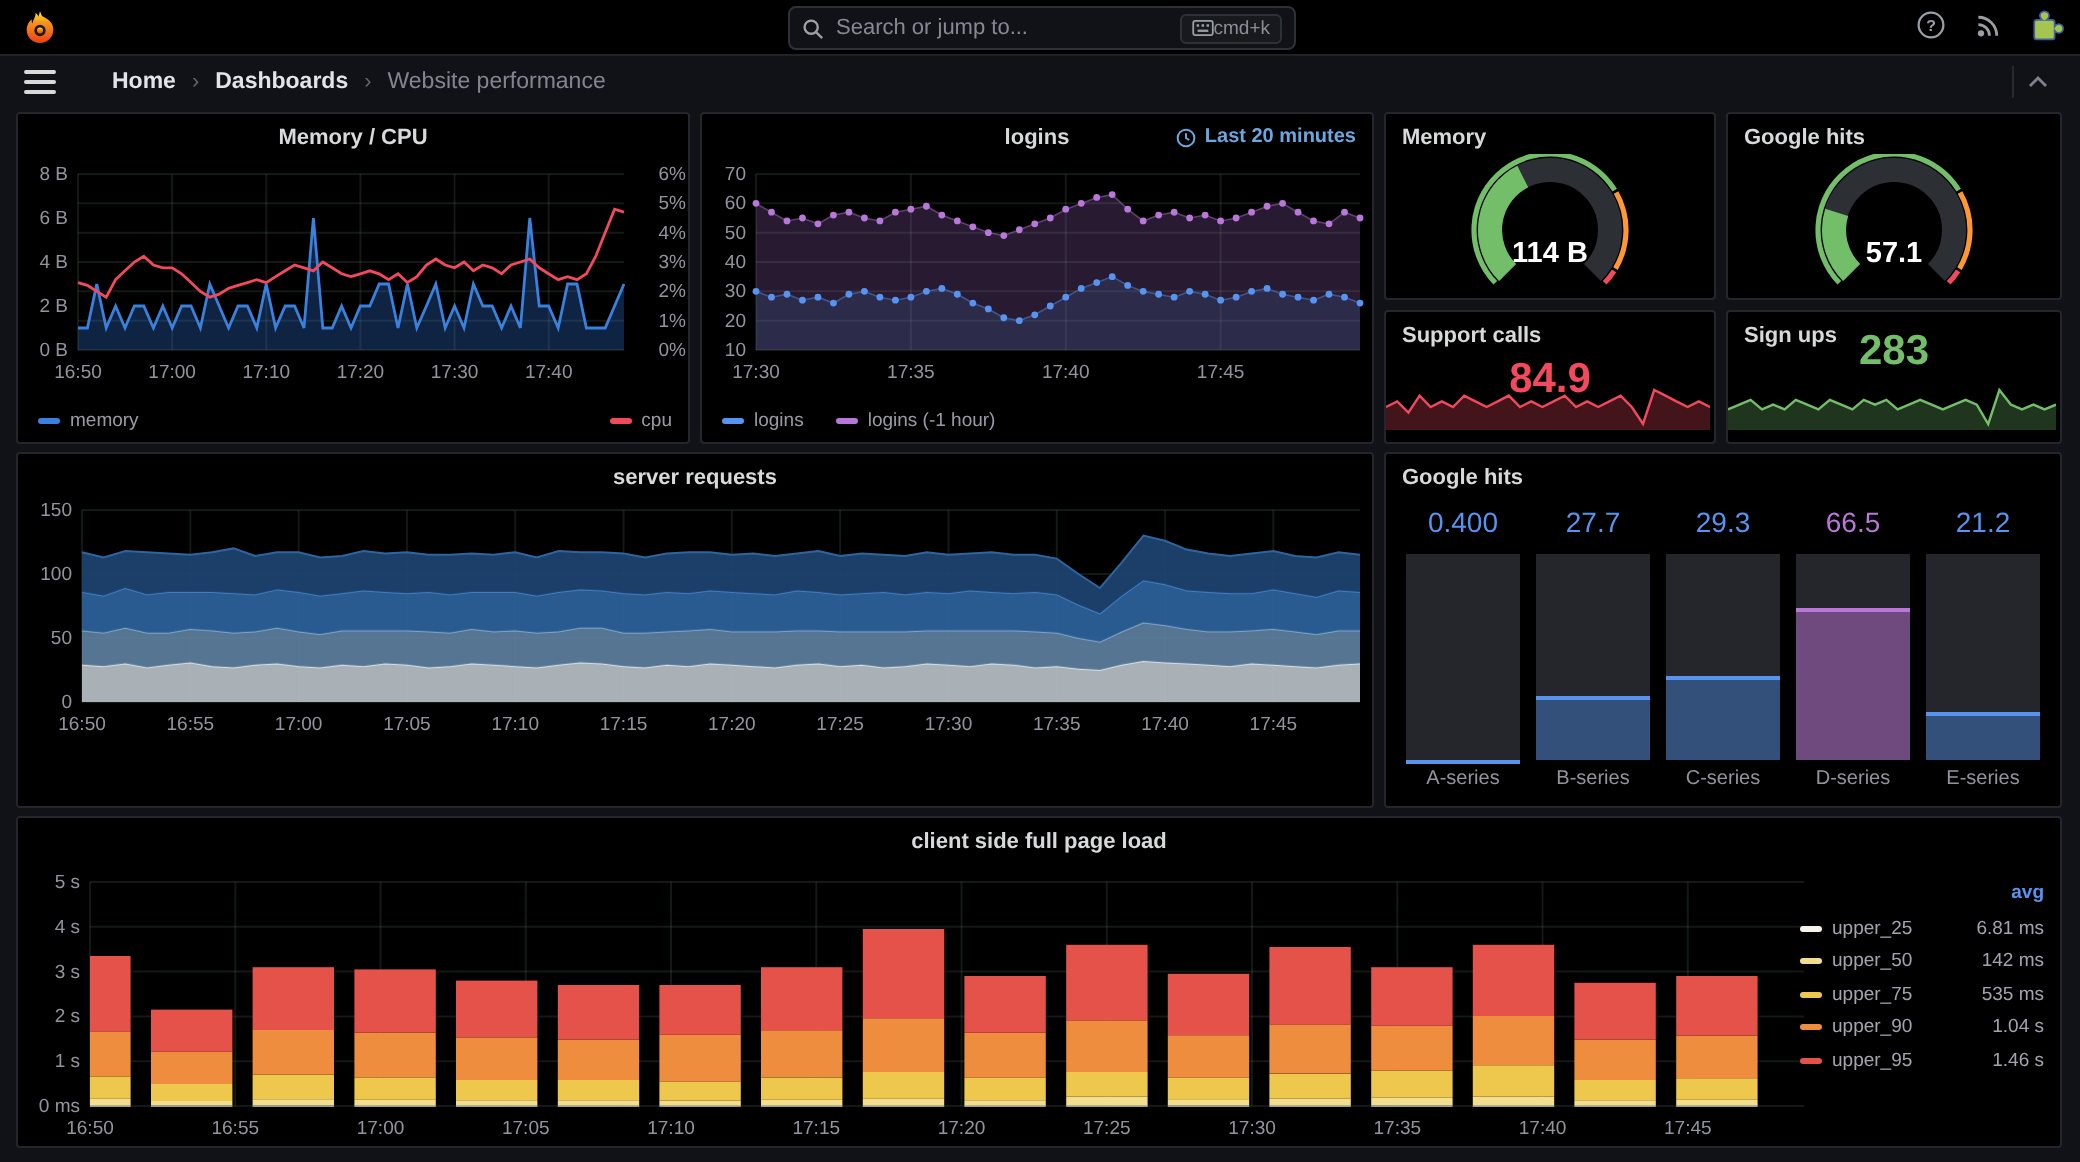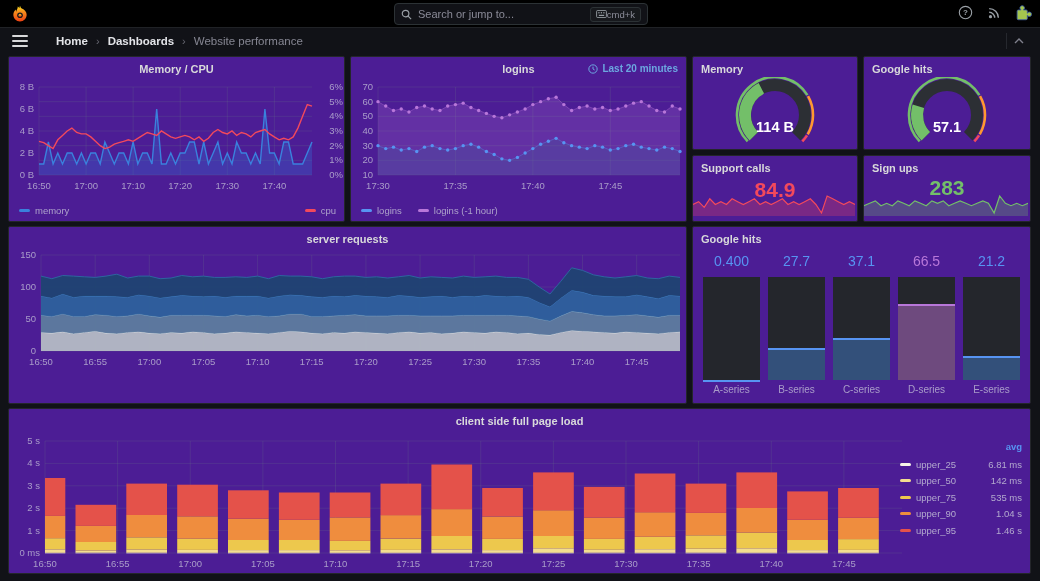--- a/index.html
+++ b/index.html
@@ -35,21 +35,21 @@
   }
   .hamburger { margin-left:12px; width:16px; height:12px; display:flex; flex-direction:column; justify-content:space-between; cursor:pointer; }
   .hamburger div { height:2px; background:#d8d9da; border-radius:1px; }
   .crumbs { display:flex; align-items:center; gap:8px; margin-left:28px; font-size:11.5px; }
   .crumb-strong { color:#e3e4e8; font-weight:700; }
   .crumb-sep { color:rgba(204,204,220,0.45); font-size:11px; }
   .crumb-current { color:rgba(204,204,220,0.62); }
   .kiosk { position:absolute; right:10px; top:5px; width:24px; height:16px; border-left:1px solid #26282e; display:flex; align-items:center; justify-content:center; color:rgba(204,204,220,0.6); }
   
   .panel {
-    position:absolute; background:#4c1d95; border:1px solid #24262b;
+    position:absolute; background:#000000; border:1px solid #24262b;
     border-radius:2px;
   }
   .p-title { font-size:11px; font-weight:700; color:#d8d9da; padding-top:6px; }
   .p-title.center { text-align:center; }
   .p-title.left { padding-left:8px; }
   .time-ind {
     position:absolute; right:8px; top:6px; display:flex; gap:4px; align-items:center;
     font-size:10px; color:#6ca7e0; font-weight:600;
   }
   svg text { font-family:"Liberation Sans", sans-serif; }
@@ -364,21 +364,21 @@
         </svg></div>
   <div class="stat-value" style="top: 22px; color: rgb(242, 73, 92);">84.9</div>
     </div>
 
   <div class="panel" style="left:863px;top:155px;width:168px;height:67px;">
     <div class="p-title left">Sign ups</div>
     <div style="position: absolute; left: 0px; bottom: 1px;"><svg width="164" height="25">
           <path d="M0,25 L0.0,14.7 L5.7,12.3 L11.3,9.9 L17.0,14.7 L22.6,12.3 L28.3,14.7 L33.9,9.9 L39.6,12.3 L45.2,14.7 L50.9,9.9 L56.6,12.3 L62.2,14.7 L67.9,9.9 L73.5,12.3 L79.2,9.9 L84.8,14.7 L90.5,12.3 L96.1,9.9 L101.8,12.3 L107.4,14.7 L113.1,12.3 L118.8,9.9 L124.4,12.3 L130.1,22.0 L135.7,5.0 L141.4,12.3 L147.0,14.7 L152.7,12.3 L158.3,14.7 L164.0,12.3 L164,25 Z" fill="rgba(115,191,105,0.28)"></path>
           <path d="M0.0,14.7 L5.7,12.3 L11.3,9.9 L17.0,14.7 L22.6,12.3 L28.3,14.7 L33.9,9.9 L39.6,12.3 L45.2,14.7 L50.9,9.9 L56.6,12.3 L62.2,14.7 L67.9,9.9 L73.5,12.3 L79.2,9.9 L84.8,14.7 L90.5,12.3 L96.1,9.9 L101.8,12.3 L107.4,14.7 L113.1,12.3 L118.8,9.9 L124.4,12.3 L130.1,22.0 L135.7,5.0 L141.4,12.3 L147.0,14.7 L152.7,12.3 L158.3,14.7 L164.0,12.3" fill="none" stroke="#73bf69" stroke-width="1.2"></path>
         </svg></div>
-  <div class="stat-value" style="top: 20px; color: rgb(115, 191, 105);">283</div>
+  <div class="stat-value" style="top: 8px; color: rgb(115, 191, 105);">283</div>
     </div>
 
   <div class="panel" style="left:8px;top:226px;width:679px;height:178px;">
     <div class="p-title center">server requests</div>
     <div style="position:absolute;left:0;top:22px;"><svg width="679" height="134">
           <line x1="32" y1="6" x2="32" y2="102" stroke="rgba(120,158,130,0.16)"></line>
           <line x1="86.15254237288136" y1="6" x2="86.15254237288136" y2="102" stroke="rgba(120,158,130,0.16)"></line>
           <line x1="140.3050847457627" y1="6" x2="140.3050847457627" y2="102" stroke="rgba(120,158,130,0.16)"></line>
           <line x1="194.45762711864407" y1="6" x2="194.45762711864407" y2="102" stroke="rgba(120,158,130,0.16)"></line>
           <line x1="248.61016949152543" y1="6" x2="248.61016949152543" y2="102" stroke="rgba(120,158,130,0.16)"></line>
@@ -435,21 +435,21 @@
         <div class="bg-col">
           <div class="bg-val" style="color: rgb(87, 148, 242);">27.7</div>
           <div class="bg-track">
             <div class="bg-fill" style="height: 30.8%; background: rgb(51, 80, 122);">
               <div class="bg-edge" style="background: rgb(87, 148, 242);"></div>
             </div>
           </div>
           <div class="bg-label">B-series</div>
         </div>
         <div class="bg-col">
-          <div class="bg-val" style="color: rgb(87, 148, 242);">37.1</div>
+          <div class="bg-val" style="color: rgb(87, 148, 242);">29.3</div>
           <div class="bg-track">
             <div class="bg-fill" style="height: 41.2%; background: rgb(51, 80, 122);">
               <div class="bg-edge" style="background: rgb(87, 148, 242);"></div>
             </div>
           </div>
           <div class="bg-label">C-series</div>
         </div>
         <div class="bg-col">
           <div class="bg-val" style="color: rgb(184, 119, 217);">66.5</div>
           <div class="bg-track">

